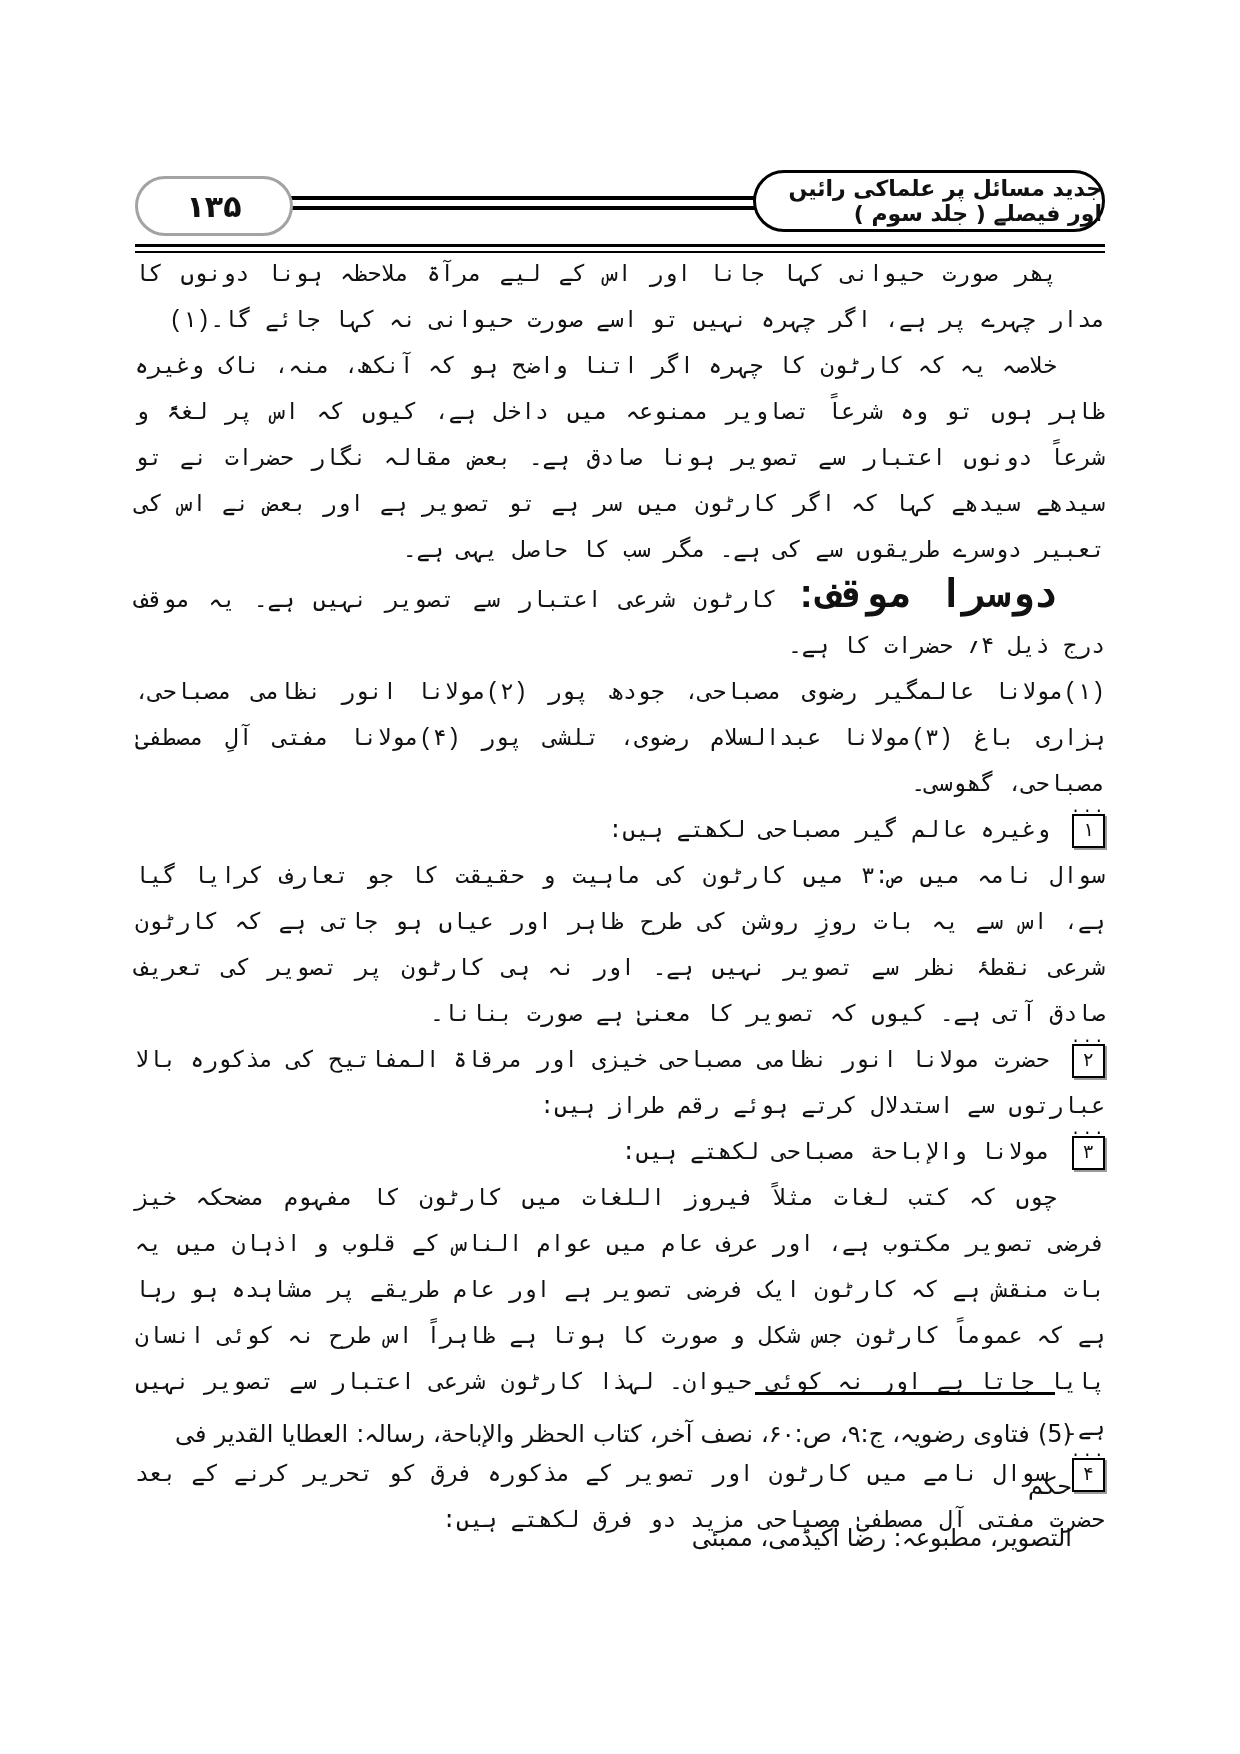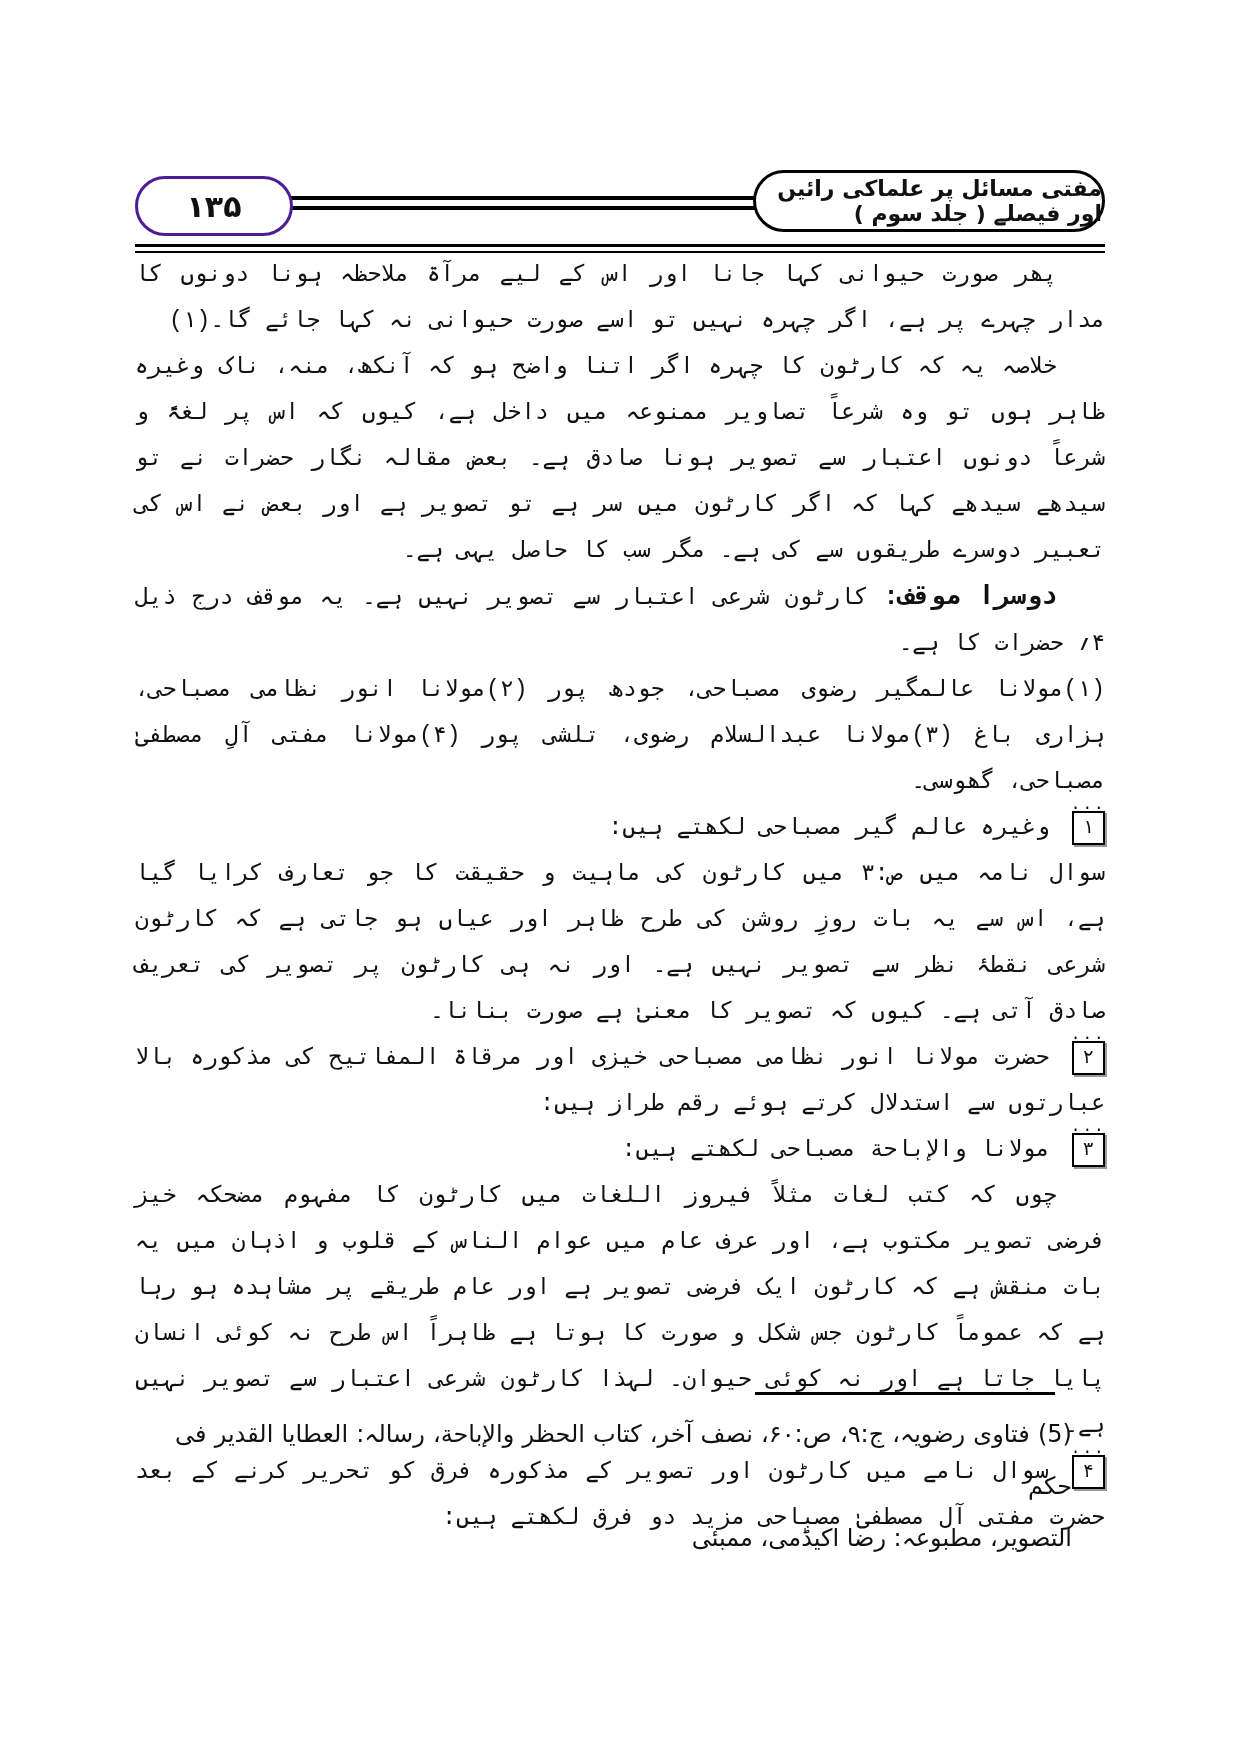--- a/index.html
+++ b/index.html
@@ -18,21 +18,21 @@
     width:352px;height:62px;
     border:3px solid #000;border-radius:34px;
     display:flex;align-items:center;justify-content:center;
     font-weight:700;font-size:22px;
     box-sizing:border-box;
     background:#fff;z-index:2;
   }
   .page-oval{
     position:absolute;top:176px;left:135px;
     width:158px;height:60px;
-    border:3px solid #4c1d95;border-radius:32px;
+    border:3px solid #a3a3a3;border-radius:32px;
     display:flex;align-items:center;justify-content:center;
     font-weight:700;font-size:30px;
     box-sizing:border-box;
     background:#fff;z-index:2;
   }
   .hdr-connector{
     position:absolute;top:196px;left:288px;right:482px;
     height:6px;border-top:4px solid #000;border-bottom:4px solid #000;
   }
   .hdr-rule{
@@ -41,21 +41,21 @@
   }
   
   .body-text{
     position:absolute;top:252px;right:135px;left:135px;
     direction:rtl;
     text-align:justify;
     font-size:23px;line-height:46px;font-family:Liberation Mono, monospace;
   }
   .para{margin:0;padding:0;}
   .para.indent{text-indent:48px;}
-  .para .lead{font-weight:700;font-size:26px;}
+  .para .lead{font-weight:700;font-size:39px;}
   .numbox{
     display:inline-block;
     border:2px solid #000;
     box-shadow:2px 2px 0 #9a9a9a;
     padding:0 9px;
     font-size:19px;line-height:30px;
     position:relative;
     margin-left:8px;
     vertical-align:middle;
   }
@@ -77,21 +77,21 @@
   }
   .footnote .fn2{}
 </style>
 </head>
 <body>
 
 <div class="page">
 
   <div class="hdr">
     <div class="title-oval">
-      <span>مفتی مسائل پر علماکی رائیں اور فیصلے ( جلد سوم )</span>
+      <span>جدید مسائل پر علماکی رائیں اور فیصلے ( جلد سوم )</span>
     </div>
     <div class="hdr-connector"></div>
     <div class="page-oval">
       <span>۱۳۵</span>
     </div>
     <div class="hdr-rule"></div>
   </div>
 
   <div class="body-text">
       <p class="para indent"><span>پھر صورت حیوانی کہا جانا اور اس کے لیے مرآۃ ملاحظہ ہونا دونوں کا مدار چہرے پر ہے، اگر چہرہ نہیں تو اسے صورت حیوانی نہ کہا جائے گا۔(۱)</span></p>

